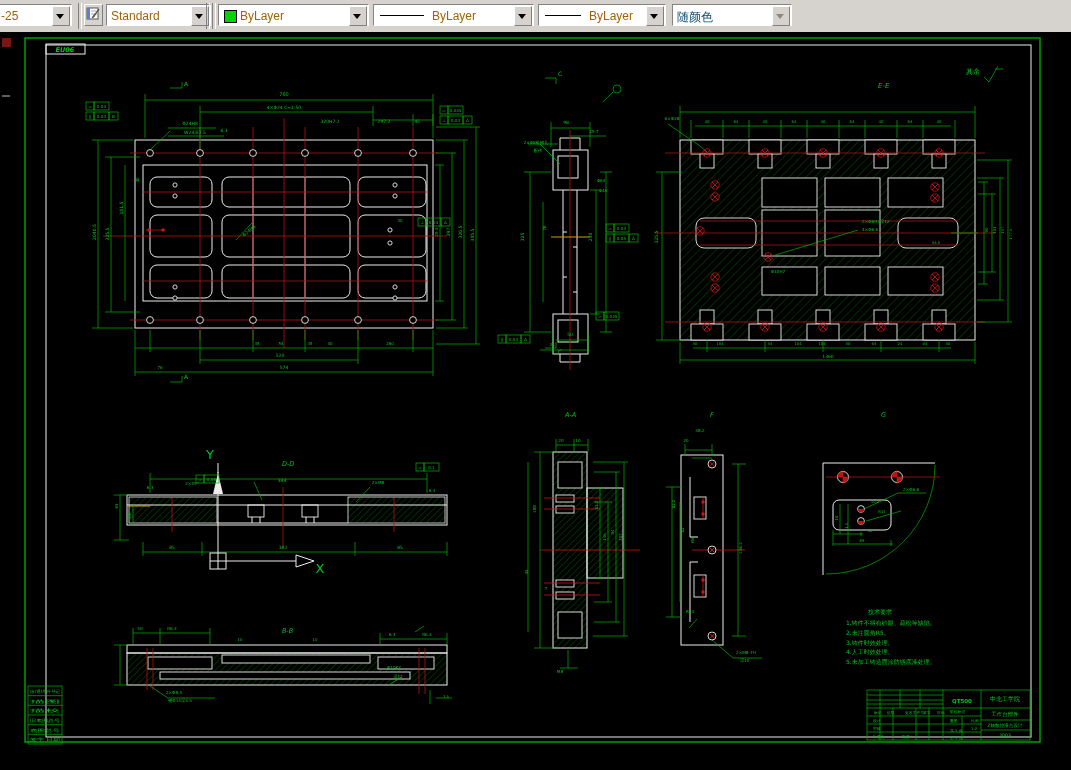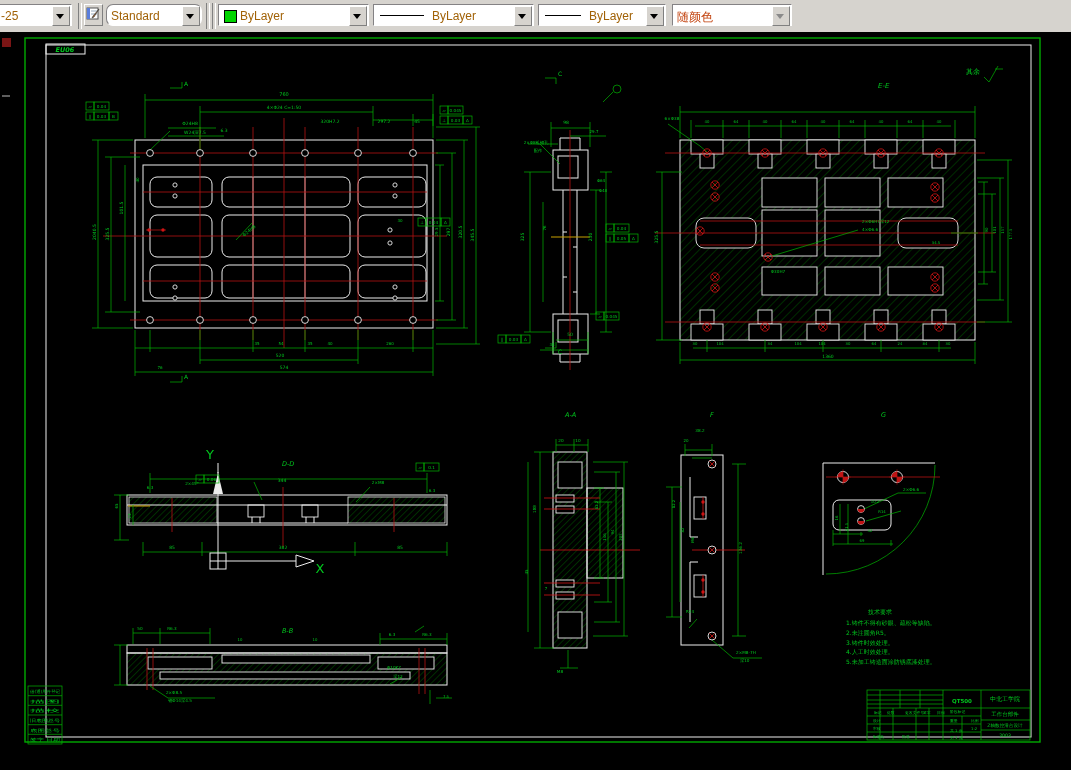--- a/index.html
+++ b/index.html
@@ -44,21 +44,21 @@
     <div class="sep" style="left:78px;"></div>
     <button class="iconbtn" style="left:84px;">
       <svg width="15" height="15" viewBox="0 0 15 15">
         <rect x="1" y="2" width="11" height="11" fill="#fff" stroke="#555"></rect>
         <rect x="1" y="2" width="3" height="11" fill="#5a7edc"></rect>
         <line x1="5" y1="5" x2="11" y2="5" stroke="#9ab"></line>
         <line x1="5" y1="8" x2="11" y2="8" stroke="#9ab"></line>
         <path d="M13 3 L7 10 L6 12 L8 11 Z" fill="#a0622d" stroke="#333" stroke-width="0.6"></path>
       </svg>
     </button>
-    <div class="combo" style="left:106px;width:96px;border-radius:7px;">
+    <div class="combo" style="left:106px;width:105px;">
       <span class="txt">Standard</span>
       <span class="arr"></span>
     </div>
     <div class="sep" style="left:206px;"></div>
     <div class="sep" style="left:212px;"></div>
     <div class="combo" style="left:218px;width:151px;">
       <span class="swatch"></span>
       <span class="txt" style="left:21px;">ByLayer</span>
       <span class="arr"></span>
     </div>
@@ -66,21 +66,21 @@
       <span class="lglyph"></span>
       <span class="txt" style="left:58px;">ByLayer</span>
       <span class="arr"></span>
     </div>
     <div class="combo" style="left:538px;width:128px;">
       <span class="lglyph" style="width:36px;"></span>
       <span class="txt" style="left:50px;">ByLayer</span>
       <span class="arr"></span>
     </div>
     <div class="combo dis" style="left:672px;width:120px;">
-      <span class="txt" style="color:#c2410c;">随颜色</span>
+      <span class="txt" style="color:#0c4a6e;">随颜色</span>
       <span class="arr"></span>
     </div>
   </div>
 
   <div id="canvas">
   <svg id="cad" width="1071" height="713" viewBox="0 0 1071 713">
     <defs>
       <pattern id="h" width="6" height="6" patternUnits="userSpaceOnUse" patternTransform="rotate(45)">
         <line x1="0" y1="0" x2="0" y2="6" stroke="#00a000" stroke-width="0.55"></line>
       </pattern>

